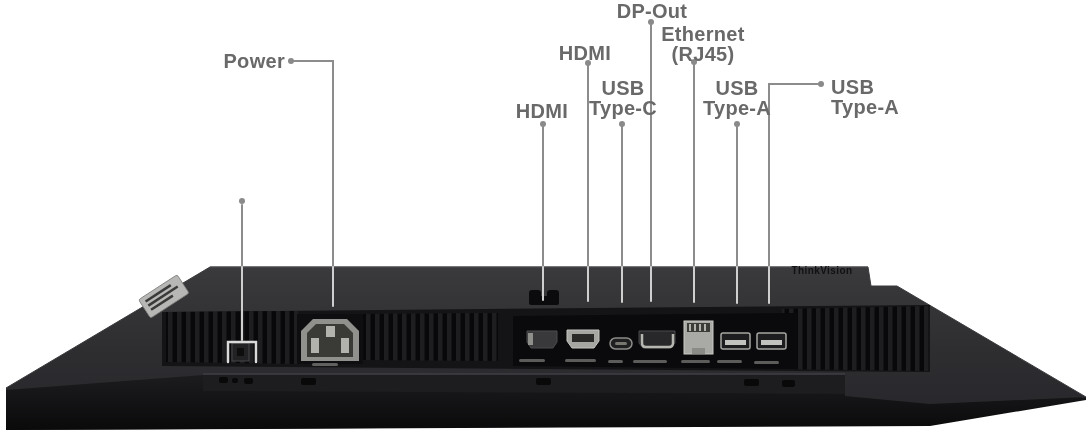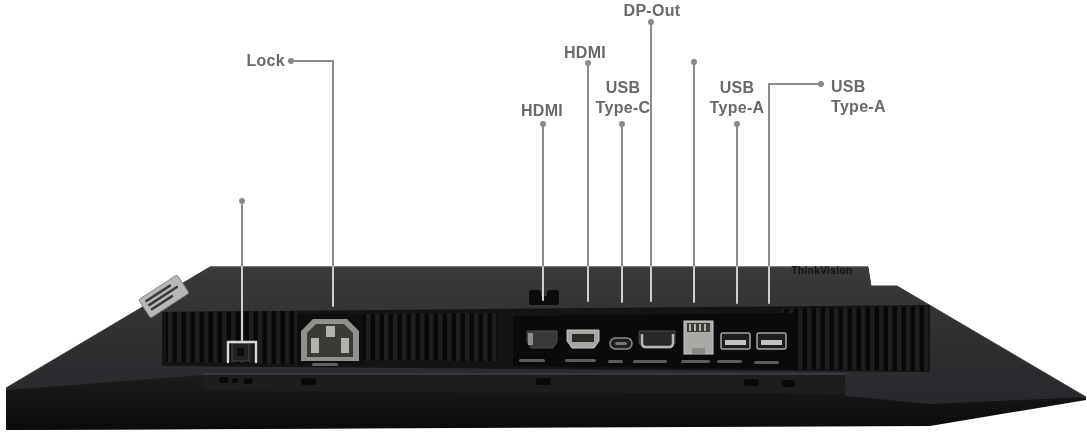--- a/index.html
+++ b/index.html
@@ -7,21 +7,21 @@
     position:relative;
     width:1087px;height:435px;
     background:#ffffff;
     overflow:hidden;
     font-family:"Liberation Sans", sans-serif;
   }
   .stage svg{position:absolute;left:0;top:0;}
   .callout{
     position:absolute;
     font-weight:bold;
-    font-size:16px;
+    font-size:20px;
     line-height:20px;
     letter-spacing:.3px;
     color:#696969;
     text-align:center;
     white-space:nowrap;
   }
   .callout.align-right{text-align:right;}
   .callout.align-left{text-align:left;}
   .callout span{display:block;}
 </style>
@@ -191,41 +191,45 @@
       <circle cx="588" cy="63" r="3"></circle>
       <circle cx="622" cy="124" r="3"></circle>
       <circle cx="651" cy="22" r="3"></circle>
       <circle cx="694" cy="62" r="3"></circle>
       <circle cx="737" cy="124" r="3"></circle>
       <circle cx="821" cy="84" r="3"></circle>
     </g>
   </svg>
 
   <div class="callout align-right" style="left:193px;top:51px;width:92px;">
-    <span>Lock</span>
+    <span>Power</span>
   </div>
 
 
   <div class="callout" style="left:507px;top:101px;width:70px;">
     <span>HDMI</span>
   </div>
 
   <div class="callout" style="left:550px;top:43px;width:70px;">
     <span>HDMI</span>
   </div>
 
   <div class="callout" style="left:583px;top:78px;width:80px;">
     <span>USB</span>
     <span>Type-C</span>
   </div>
 
   <div class="callout" style="left:612px;top:1px;width:80px;">
     <span>DP-Out</span>
   </div>
 
+  <div class="callout" style="left:653px;top:24px;width:100px;">
+    <span>Ethernet</span>
+    <span>(RJ45)</span>
+  </div>
 
   <div class="callout" style="left:697px;top:78px;width:80px;">
     <span>USB</span>
     <span>Type-A</span>
   </div>
 
   <div class="callout align-left" style="left:831px;top:77px;width:90px;">
     <span>USB</span>
     <span>Type-A</span>
   </div>

